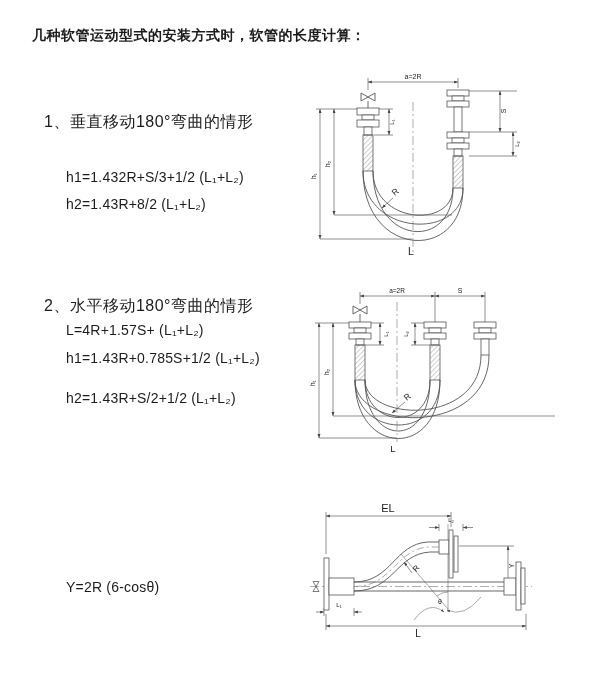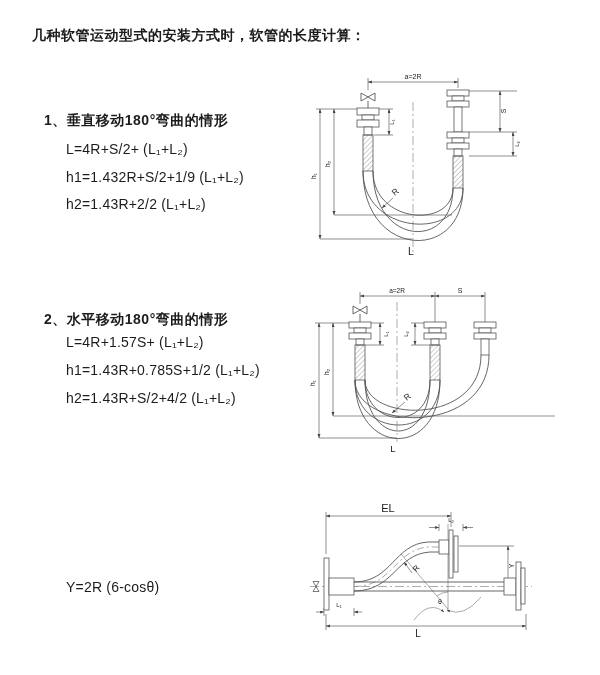--- a/index.html
+++ b/index.html
@@ -3,41 +3,40 @@
 <meta charset="utf-8">
 <style>
   html,body{margin:0;padding:0;background:#e8e8e8;}
   .page{
     position:relative;width:600px;height:675px;background:#ffffff;
     font-family:"Liberation Sans","DejaVu Sans",sans-serif;color:#1c1c1c;
     overflow:hidden;margin:0 auto;
   }
   .abs{position:absolute;white-space:nowrap;}
   .title{font-size:14px;font-weight:bold;letter-spacing:0.5px;}
-  .heading{font-size:14px;font-weight:bold;letter-spacing:0.5px;}
+  .heading{font-size:16px;font-weight:normal;letter-spacing:0.5px;}
   .formula{font-size:14px;letter-spacing:0.2px;}
   svg.diag{position:absolute;}
   svg text{fill:#222;font-family:"Liberation Sans","DejaVu Sans",sans-serif;}
 </style>
 </head>
 <body>
 
 <div class="page">
 
   <div class="abs title" style="left:32px;top:27px">几种软管运动型式的安装方式时，软管的长度计算：</div>
 
   <div class="abs heading" style="left:44px;top:112px">1、垂直移动180°弯曲的情形</div>
-  <div class="abs formula" style="left:66px;top:141px">L=4R+S/2+ (L₁+L₂)</div>
-  <div class="abs formula" style="left:66px;top:169px">h1=1.432R+S/2+1/9 (L₁+L₂)</div>
-  <div class="abs formula" style="left:66px;top:196px">h2=1.43R+2/2 (L₁+L₂)</div>
-
-  <div class="abs heading" style="left:44px;top:311px">2、水平移动180°弯曲的情形</div>
-  <div class="abs formula" style="left:66px;top:334px">L=4R+1.57S+ (L₁+L₂)</div>
-  <div class="abs formula" style="left:66px;top:362px">h1=1.43R+0.785S+1/2 (L₁+L₂)</div>
-  <div class="abs formula" style="left:66px;top:390px">h2=1.43R+S/2+4/2 (L₁+L₂)</div>
+  <div class="abs formula" style="left:66px;top:169px">h1=1.432R+S/3+1/2 (L₁+L₂)</div>
+  <div class="abs formula" style="left:66px;top:196px">h2=1.43R+8/2 (L₁+L₂)</div>
+
+  <div class="abs heading" style="left:44px;top:296px">2、水平移动180°弯曲的情形</div>
+  <div class="abs formula" style="left:66px;top:322px">L=4R+1.57S+ (L₁+L₂)</div>
+  <div class="abs formula" style="left:66px;top:350px">h1=1.43R+0.785S+1/2 (L₁+L₂)</div>
+  <div class="abs formula" style="left:66px;top:390px">h2=1.43R+S/2+1/2 (L₁+L₂)</div>
 
   <div class="abs formula" style="left:66px;top:579px">Y=2R (6-cosθ)</div>
 
   <svg class="diag" style="left:308px;top:66px" width="272" height="194" viewBox="0 0 272 194">
     <defs>
       <marker id="ar1" markerWidth="8" markerHeight="6" refX="6.5" refY="2.5" orient="auto-start-reverse">
         <path d="M0,0 L6.5,2.5 L0,5 z" fill="#444"></path>
       </marker>
       <pattern id="ht1" width="3.5" height="3.5" patternUnits="userSpaceOnUse" patternTransform="rotate(45)">
         <line x1="0" y1="0" x2="0" y2="3.5" stroke="#8a8a8a" stroke-width="0.8"></line>

